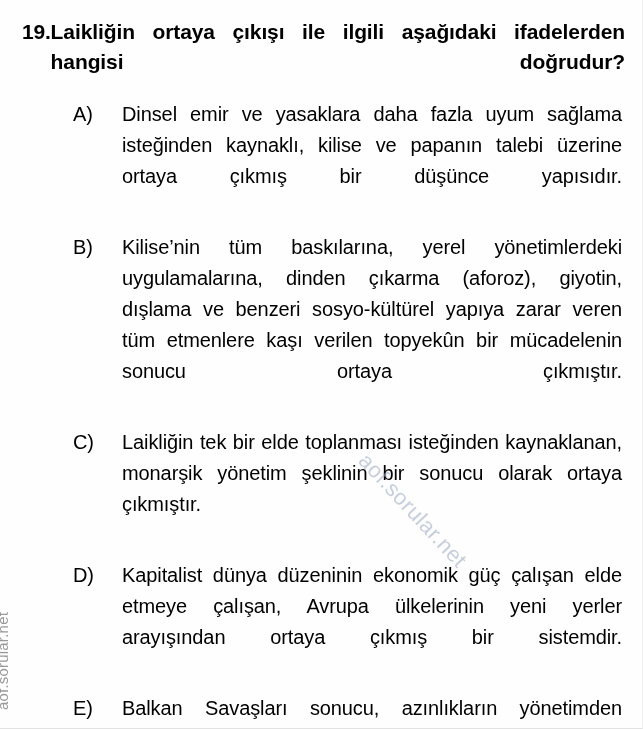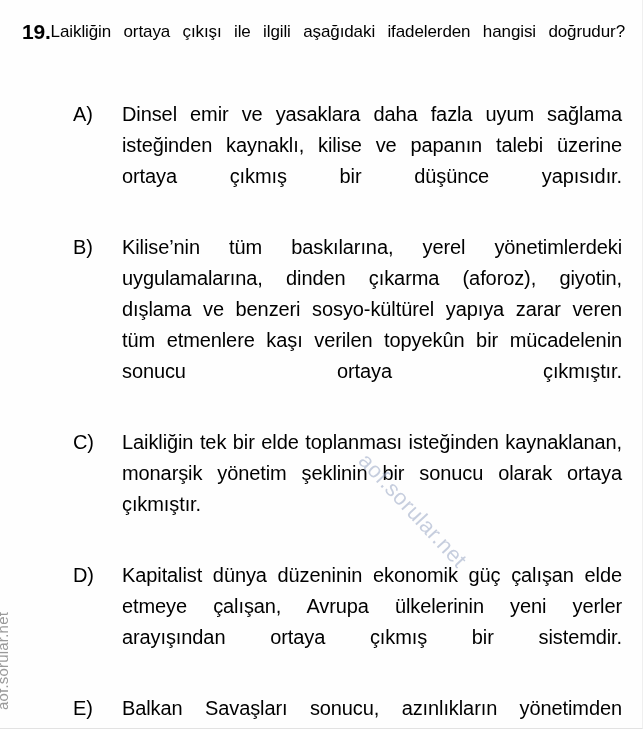--- a/index.html
+++ b/index.html
@@ -37,22 +37,22 @@
   }
   .question-number {
     font-size: 21px;
     font-weight: bold;
     line-height: 30px;
     letter-spacing: -0.2px;
     flex: 0 0 auto;
     white-space: nowrap;
   }
   .question-text {
-    font-size: 17px;
-    font-weight: normal;
+    font-size: 21px;
+    font-weight: bold;
     line-height: 30px;
     text-align: justify;
     text-justify: inter-word;
     flex: 1 1 auto;
     letter-spacing: -0.1px;
   }
   .question-text::after {
     content: "";
     display: inline-block;
     width: 100%;

